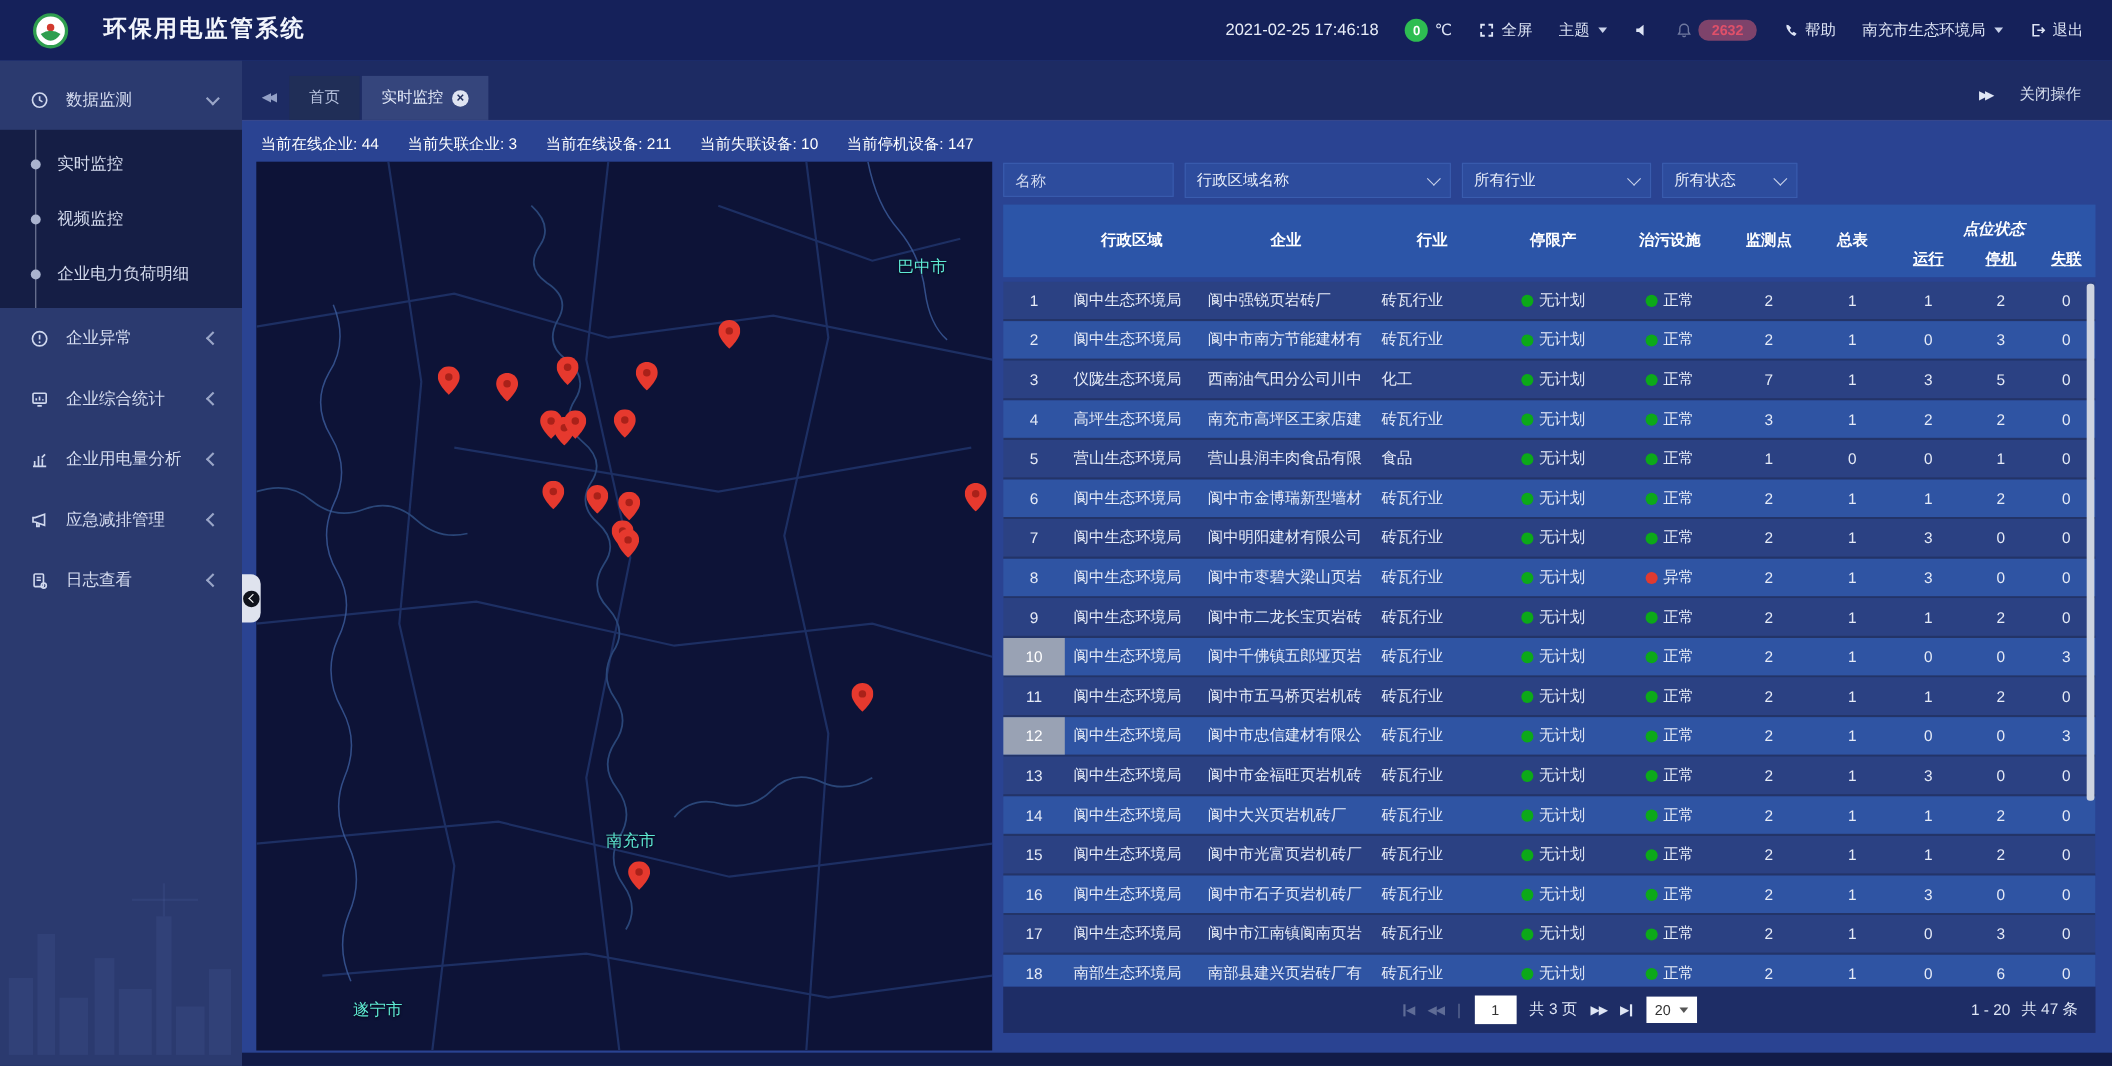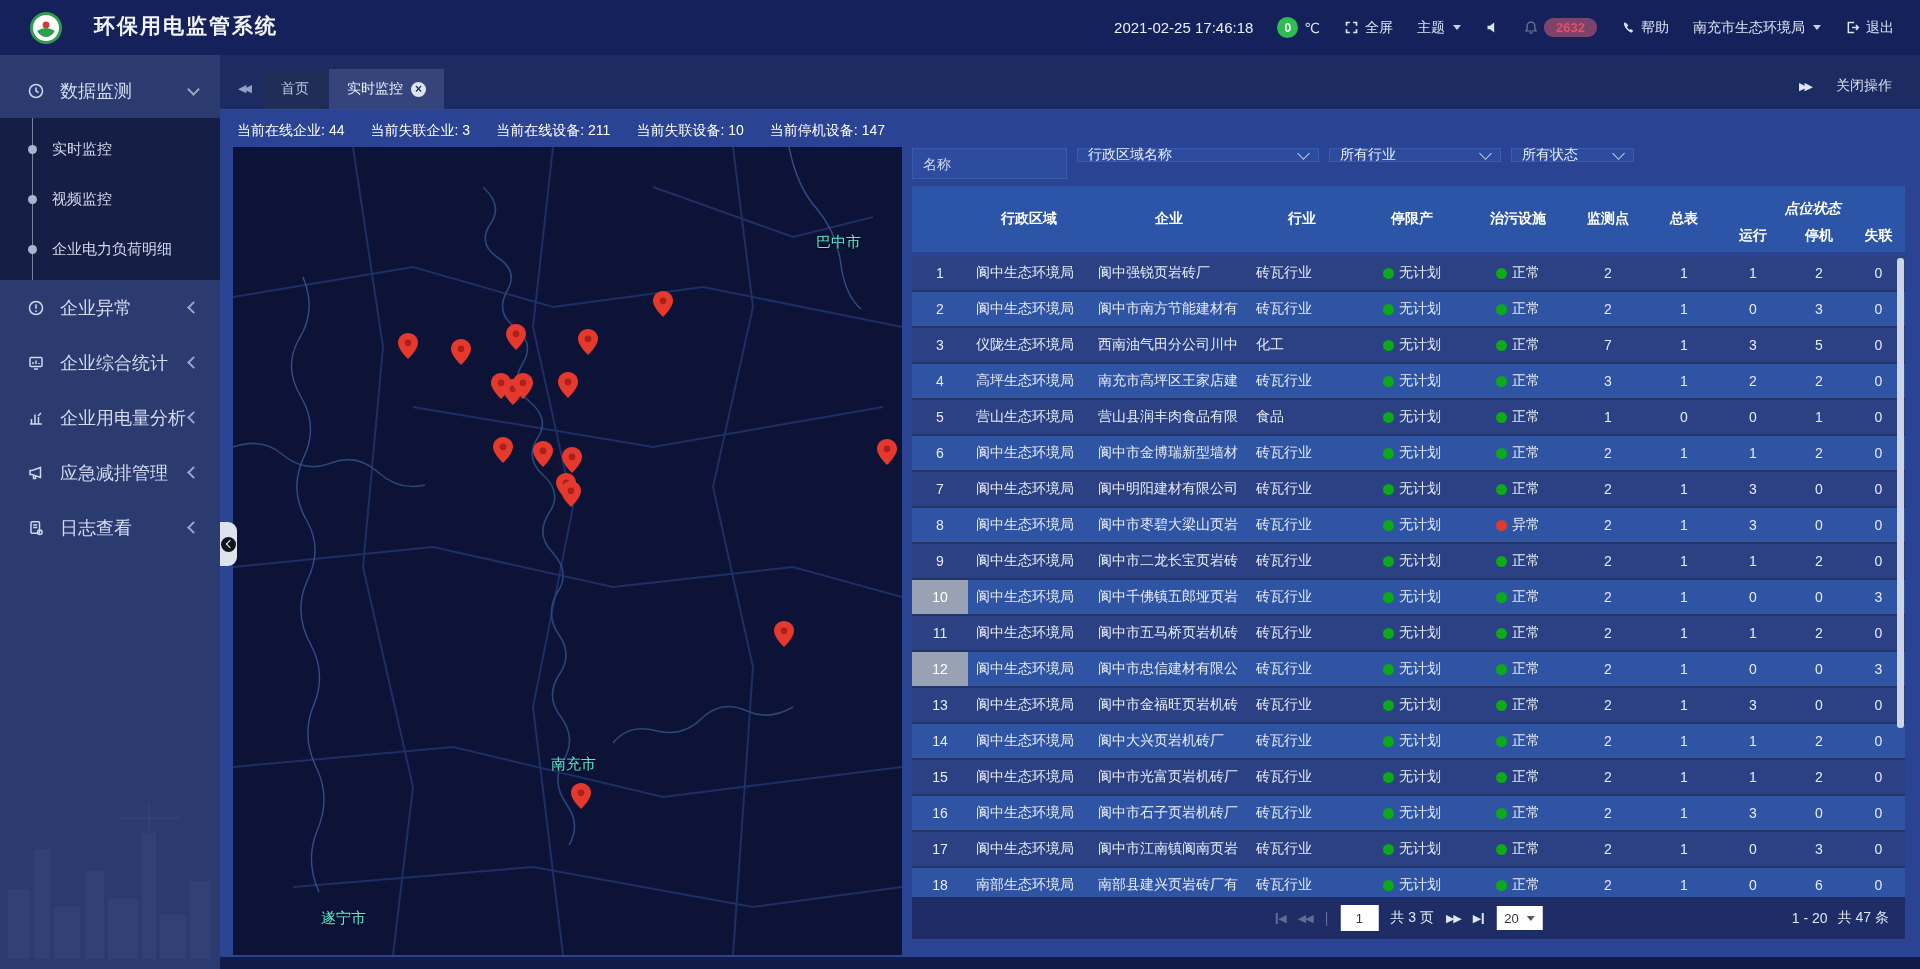--- a/index.html
+++ b/index.html
@@ -17,21 +17,21 @@
   .datetime{font-size:15px;color:#e8edf8;}
   .temp-badge{display:inline-flex;align-items:center;justify-content:center;width:21px;height:21px;border-radius:50%;background:#2ebd52;color:#fff;font-size:12px;font-weight:bold;}
   .caret{width:0;height:0;border-left:4px solid transparent;border-right:4px solid transparent;border-top:5px solid #c9d2ea;display:inline-block;margin-left:2px;}
   .notif-pill{background:rgba(214,96,122,.55);color:#e0506a;font-size:13px;font-weight:bold;padding:2px 12px;border-radius:9px;}
   .dim{opacity:.45;}
   .ti svg{display:block;}
 
   
   .sidebar{position:absolute;left:0;top:55px;width:220px;height:914px;background:#2b3a6f;z-index:20;overflow:hidden;}
   .menu{padding-top:8px;}
-  .side-item{height:55px;display:flex;align-items:center;color:#d5dcf0;font-size:18px;cursor:pointer;position:relative;}
+  .side-item{height:55px;display:flex;align-items:center;color:#d5dcf0;font-size:15px;cursor:pointer;position:relative;}
   .side-item .sicon{width:20px;height:20px;margin-left:26px;margin-right:14px;display:inline-flex;align-items:center;justify-content:center;}
   .side-item .schev{position:absolute;right:22px;width:7px;height:7px;border-left:2px solid #9aa6c8;border-bottom:2px solid #9aa6c8;transform:rotate(45deg);}
   .side-item .schev.down{transform:rotate(-45deg);margin-top:-3px;}
   .submenu{background:#151e45;padding:6px 0;position:relative;}
   .sub-item{height:50px;display:flex;align-items:center;color:#d2d9ec;font-size:15px;cursor:pointer;position:relative;padding-left:52px;}
   .submenu .tline{position:absolute;left:32px;top:0;bottom:0;width:1px;background:#79829f;}
   .sub-item .dot{position:absolute;left:28px;width:9px;height:9px;border-radius:50%;background:#aab3cf;}
   .skyline{position:absolute;left:0;bottom:10px;width:220px;height:160px;opacity:.6;}
   .skyline div{position:absolute;background:rgba(150,180,255,.10);}
 
@@ -56,30 +56,30 @@
   .map-label{position:absolute;color:#5eead4;font-size:15px;text-shadow:0 1px 2px rgba(0,0,0,.8);white-space:nowrap;}
   .pin{position:absolute;width:20px;height:26px;cursor:pointer;}
   .collapse-handle{position:absolute;left:220px;top:522px;width:17px;height:44px;background:#dfe3ee;border-radius:0 9px 9px 0;z-index:25;display:flex;align-items:center;cursor:pointer;}
   .ch-circle{width:15px;height:15px;border-radius:50%;background:#10131c;margin-left:1px;position:relative;}
   .ch-circle::after{content:"";position:absolute;left:5.5px;top:4.5px;width:5px;height:5px;border-left:1.5px solid #fff;border-bottom:1.5px solid #fff;transform:rotate(45deg);}
 
   
   .filters{position:absolute;left:692px;top:38px;display:flex;gap:10px;}
   .f-name{width:155px;height:31px;background:#2d4c9d;border:1px solid #3a5cae;box-sizing:border-box;color:#e7edf9;font-size:14px;padding:0 10px;outline:none;}
   .f-name::placeholder{color:#cfd8ee;}
-  .f-select{height:14px;background:#2d4c9d;border:1px solid #3a5cae;box-sizing:border-box;color:#e7edf9;font-size:14px;display:flex;align-items:center;justify-content:space-between;padding:0 10px;cursor:pointer;gap:14px;}
+  .f-select{height:32px;background:#2d4c9d;border:1px solid #3a5cae;box-sizing:border-box;color:#e7edf9;font-size:14px;display:flex;align-items:center;justify-content:space-between;padding:0 10px;cursor:pointer;gap:14px;}
   .chev{width:8px;height:8px;border-left:1.5px solid #c6d0e8;border-bottom:1.5px solid #c6d0e8;transform:rotate(-45deg);margin-top:-4px;}
   .w242{width:242px;} .w172{width:172px;} .w123{width:123px;}
 
   
   .main{--cols:56px 122px 158px 108px 112px 100px 80px 72px 66px 66px 53px;}
   .thead{position:absolute;left:692px;top:76px;width:993px;height:66px;background:#2c55a8;display:grid;grid-template-columns:var(--cols);grid-template-rows:34px 32px;color:#fff;font-size:14px;font-weight:bold;}
   .hc{grid-row:1/3;display:flex;align-items:center;justify-content:center;}
   .hgroup{grid-column:9/12;grid-row:1;display:flex;align-items:flex-end;justify-content:center;font-style:italic;padding-bottom:2px;}
-  .hsub{grid-row:2;display:flex;align-items:center;justify-content:center;}
+  .hsub{grid-row:2;display:flex;align-items:center;justify-content:center;text-decoration:underline;}
   .tbody{position:absolute;left:692px;top:146px;width:993px;height:641px;overflow:hidden;}
   .trow{display:grid;grid-template-columns:var(--cols);height:36px;box-sizing:border-box;border-bottom:2px solid #233468;color:#e6ebf7;font-size:14px;cursor:pointer;}
   .trow.r-dark{background:#2b4183;}
   .trow.r-light{background:#2f54a3;}
   .c{display:flex;align-items:center;justify-content:center;overflow:hidden;white-space:nowrap;}
   .c-left{justify-content:flex-start;padding-left:8px;}
   .c-num.hl{background:#99a2b4;color:#fff;}
   .dotc{width:11px;height:11px;border-radius:50%;display:inline-block;margin-right:5px;flex:none;}
   .scroll-thumb{position:absolute;right:1px;top:2px;width:7px;height:470px;background:#cdd3e0;border-radius:3px;cursor:pointer;}
 

